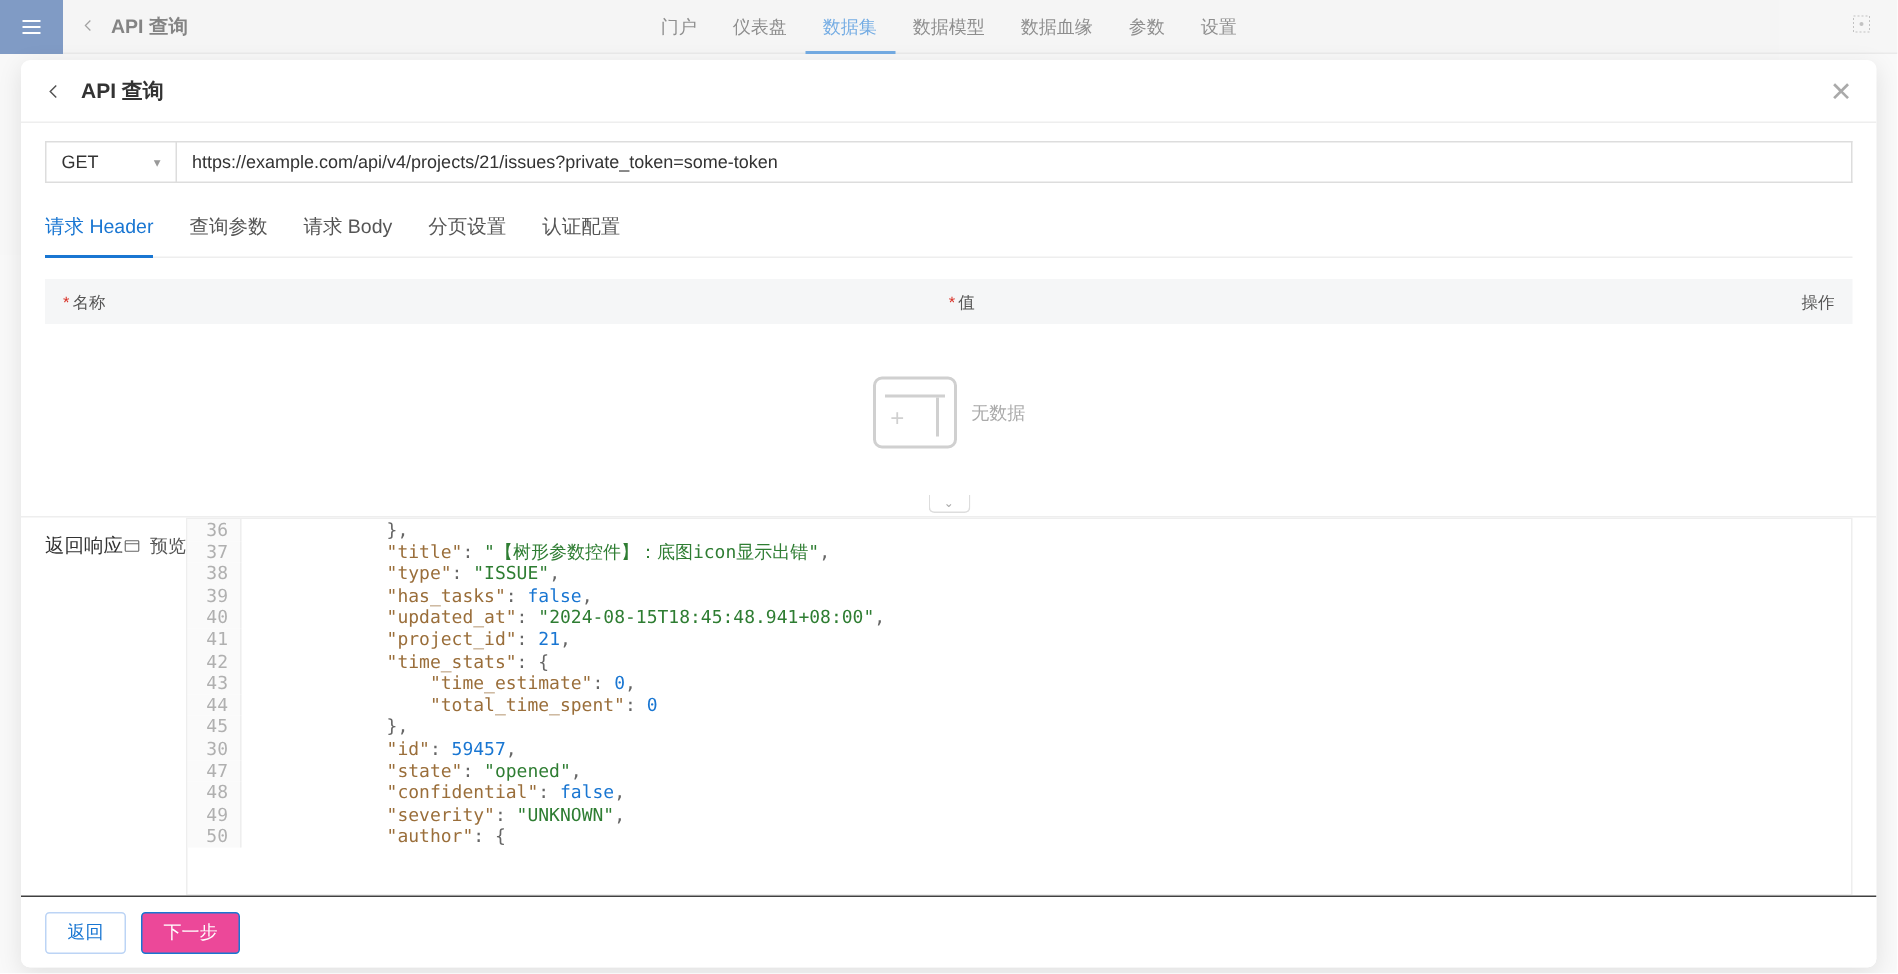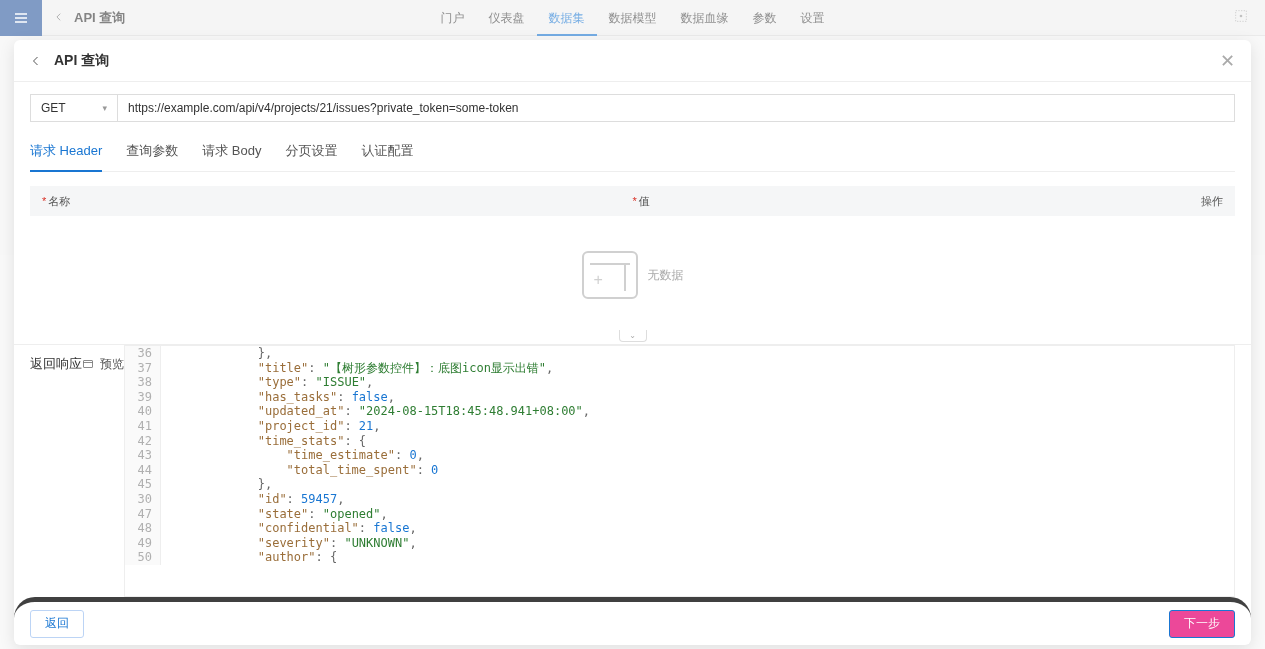--- a/index.html
+++ b/index.html
@@ -214,26 +214,25 @@
     .tok-str { color: #2e7d32; }
     .tok-num { color: #1976d2; }
     .tok-bool { color: #1976d2; }
     .tok-punc { color: #666; }
 
     
     .panel-footer {
       height: 48px;
       display: flex;
       align-items: center;
-      justify-content: space-between;
+      justify-content: flex-start;
       gap: 10px;
       padding: 0 16px;
-      border-top: 5px solid #404040;
+      border-top: 1px solid #404040;
       background:#fff;
-      border-radius:21px;
     }
     .btn {
       height: 28px;
       padding: 0 14px;
       border-radius: 3px;
       font-size: 12px;
       cursor: pointer;
       display: inline-flex; align-items: center;
     }
     .btn-default { background: #fff; border: 1px solid #bcd4f5; color: #1976d2; }

